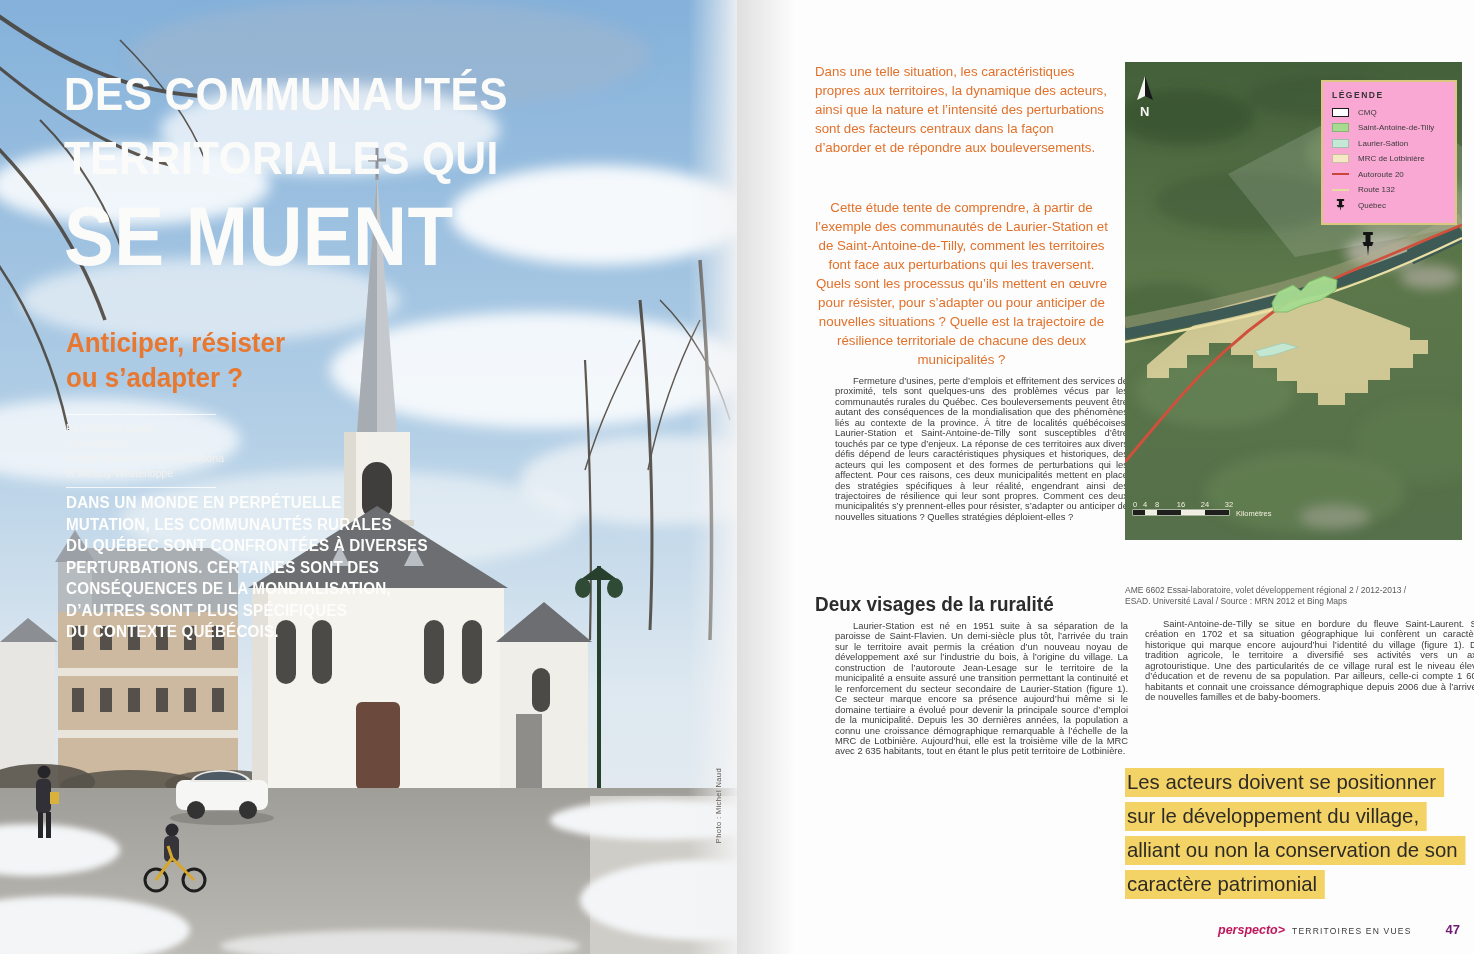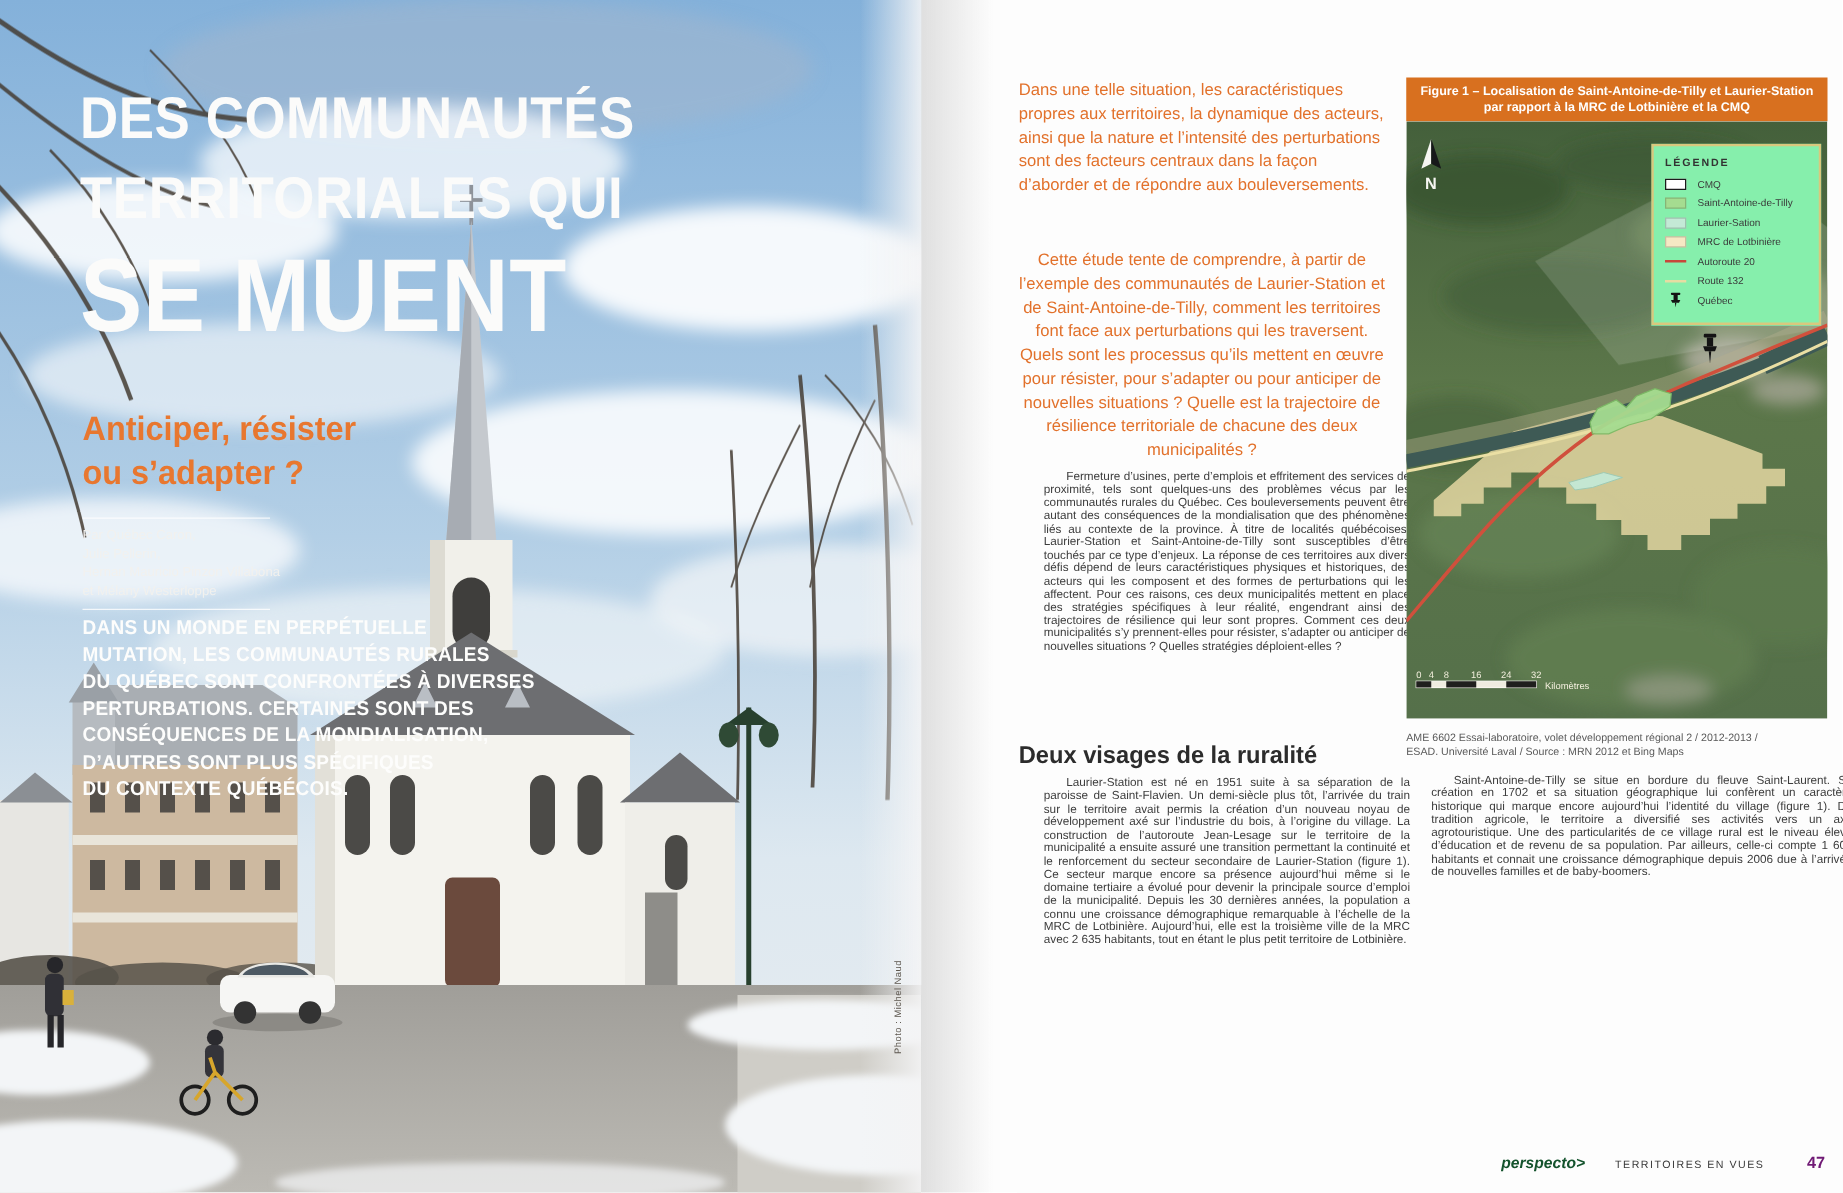--- a/index.html
+++ b/index.html
@@ -37,40 +37,40 @@
   .body-para{position:absolute;width:100%;font-size:9.4px;line-height:10.45px;color:#3c3c3c;
              text-align:justify;text-indent:18px;margin-left:20px;}
   .bp1{top:376px;} .bp2{top:621px;}
   .sec-heading{position:absolute;top:593px;font-size:19.5px;font-weight:700;color:#2c2c2c;
              transform:scaleX(.97);transform-origin:left top;white-space:nowrap;}
   
   .figure{position:absolute;top:62px;width:337px;}
   .fig-header{background:#d8701f;color:#fff;text-align:center;padding:5px 6px 4px;}
   .fh-line{font-size:10px;line-height:13px;font-weight:700;}
   .map-wrap{position:relative;width:337px;height:478px;overflow:hidden;}
-  .legend{position:absolute;left:196px;top:18px;width:136px;background:#86efac;
+  .legend{position:absolute;left:196px;top:18px;width:136px;background:#f9a8d4;
           border:2px solid #d9c87e;padding:8px 9px 7px;}
   .legend-title{font-size:8.5px;font-weight:700;letter-spacing:1.5px;color:#333;margin-bottom:7px;}
   .lg-row{display:flex;align-items:center;margin-bottom:5.5px;height:10px;}
   .sw{width:17px;height:9px;margin-right:9px;flex:none;border:1px solid rgba(0,0,0,.18);}
   .sw-cmq{border:1.4px solid #1c1c1c;}
   .sw-line{width:17px;height:0;margin-right:9px;flex:none;border:none;border-top:2px solid #000;}
   .sw-pin{width:17px;margin-right:9px;flex:none;display:flex;justify-content:center;border:none;}
   .lg-label{font-size:8px;color:#3a3a3a;white-space:nowrap;}
   .fig-caption{position:absolute;top:585px;width:100%;font-size:8.5px;line-height:11px;color:#5a5a5a;}
   .c2-para{top:619px;}
   .quote{position:absolute;top:768px;width:100%;}
   .qline{margin-bottom:5px;}
   .qline span{display:inline-block;font-size:21px;line-height:26px;color:#2e2b26;
           background:#f3d366;padding:1px 8px 2px 2px;transform:scaleX(.97);transform-origin:left top;
           white-space:nowrap;}
   
   .footer{position:absolute;left:737px;right:0;bottom:17px;display:flex;align-items:baseline;
           justify-content:flex-end;padding-right:14px;}
-  .brand{font-size:12.5px;font-weight:700;font-style:italic;color:#14532d;margin-right:24px;}
+  .brand{font-size:12.5px;font-weight:700;font-style:italic;color:#be185d;margin-right:7px;}
   .mag{font-size:8.5px;letter-spacing:1.2px;color:#3a3a3a;}
   .pageno{font-size:13px;font-weight:700;color:#701a75;margin-left:34px;}
 </style>
 </head>
 <body>
 
 <div class="page">
 
   <div class="photo-wrap">
     <svg width="737" height="954" viewBox="0 0 737 954">
@@ -260,24 +260,20 @@
   <div class="col1">
     <div class="orange-para op1">Dans une telle situation, les caractéristiques propres aux territoires, la dynamique des acteurs, ainsi que la nature et l’intensité des perturbations sont des facteurs centraux dans la façon d’aborder et de répondre aux bouleversements.</div>
     <div class="orange-para op2">Cette étude tente de comprendre, à partir de l’exemple des communautés de Laurier-Station et de Saint-Antoine-de-Tilly, comment les territoires font face aux perturbations qui les traversent. Quels sont les processus qu’ils mettent en œuvre pour résister, pour s’adapter ou pour anticiper de nouvelles situations ? Quelle est la trajectoire de résilience territoriale de chacune des deux municipalités ?</div>
     <div class="body-para bp1">Fermeture d’usines, perte d’emplois et effritement des services de proximité, tels sont quelques-uns des problèmes vécus par les communautés rurales du Québec. Ces bouleversements peuvent être autant des conséquences de la mondialisation que des phénomènes liés au contexte de la province. À titre de localités québécoises, Laurier-Station et Saint-Antoine-de-Tilly sont susceptibles d’être touchés par ce type d’enjeux. La réponse de ces territoires aux divers défis dépend de leurs caractéristiques physiques et historiques, des acteurs qui les composent et des formes de perturbations qui les affectent. Pour ces raisons, ces deux municipalités mettent en place des stratégies spécifiques à leur réalité, engendrant ainsi des trajectoires de résilience qui leur sont propres. Comment ces deux municipalités s’y prennent-elles pour résister, s’adapter ou anticiper de nouvelles situations ? Quelles stratégies déploient-elles ?</div>
     <div class="sec-heading">Deux visages de la ruralité</div>
     <div class="body-para bp2">Laurier-Station est né en 1951 suite à sa séparation de la paroisse de Saint-Flavien. Un demi-siècle plus tôt, l’arrivée du train sur le territoire avait permis la création d’un nouveau noyau de développement axé sur l’industrie du bois, à l’origine du village. La construction de l’autoroute Jean-Lesage sur le territoire de la municipalité a ensuite assuré une transition permettant la continuité et le renforcement du secteur secondaire de Laurier-Station (figure 1). Ce secteur marque encore sa présence aujourd’hui même si le domaine tertiaire a évolué pour devenir la principale source d’emploi de la municipalité. Depuis les 30 dernières années, la population a connu une croissance démographique remarquable à l’échelle de la MRC de Lotbinière. Aujourd’hui, elle est la troisième ville de la MRC avec 2 635 habitants, tout en étant le plus petit territoire de Lotbinière.</div>
   </div>
 
   <div class="col2">
     <div class="figure">
-      <div class="fig-header">
-        <div class="fh-line">Figure 1 – Localisation de Saint-Antoine-de-Tilly et Laurier-Station</div>
-        <div class="fh-line">par rapport à la MRC de Lotbinière et la CMQ</div>
-      </div>
       <div class="map-wrap">
         <svg width="337" height="478" viewBox="0 0 337 478">
           <defs>
             <linearGradient id="gForest" x1="0" y1="0" x2="0" y2="1">
               <stop offset="0" stop-color="#44603b"></stop>
               <stop offset=".45" stop-color="#5c774a"></stop>
               <stop offset="1" stop-color="#55704a"></stop>
             </linearGradient>
             <filter id="soft" x="-60%" y="-60%" width="220%" height="220%">
                 <feGaussianBlur stdDeviation="6"></feGaussianBlur>
@@ -371,20 +367,26 @@
             <span class="lg-label">Québec</span>
           </div>
         </div>
       </div>
     </div>
     <div class="fig-caption">
       <div>AME 6602 Essai-laboratoire, volet développement régional 2 / 2012-2013 /</div>
       <div>ESAD. Université Laval / Source : MRN 2012 et Bing Maps</div>
     </div>
     <div class="body-para c2-para">Saint-Antoine-de-Tilly se situe en bordure du fleuve Saint-Laurent. Sa création en 1702 et sa situation géographique lui confèrent un caractère historique qui marque encore aujourd’hui l’identité du village (figure 1). De tradition agricole, le territoire a diversifié ses activités vers un axe agrotouristique. Une des particularités de ce village rural est le niveau élevé d’éducation et de revenu de sa population. Par ailleurs, celle-ci compte 1 604 habitants et connait une croissance démographique depuis 2006 due à l’arrivée de nouvelles familles et de baby-boomers.</div>
+    <div class="quote">
+      <div class="qline"><span>Les acteurs doivent se positionner</span></div>
+      <div class="qline"><span>sur le développement du village,</span></div>
+      <div class="qline"><span>alliant ou non la conservation de son</span></div>
+      <div class="qline"><span>caractère patrimonial</span></div>
+    </div>
   </div>
 
   <div class="footer">
     <span class="brand">perspecto&gt;</span>
     <span class="mag">TERRITOIRES EN VUES</span>
     <span class="pageno">47</span>
   </div>
 
 </div>
 

